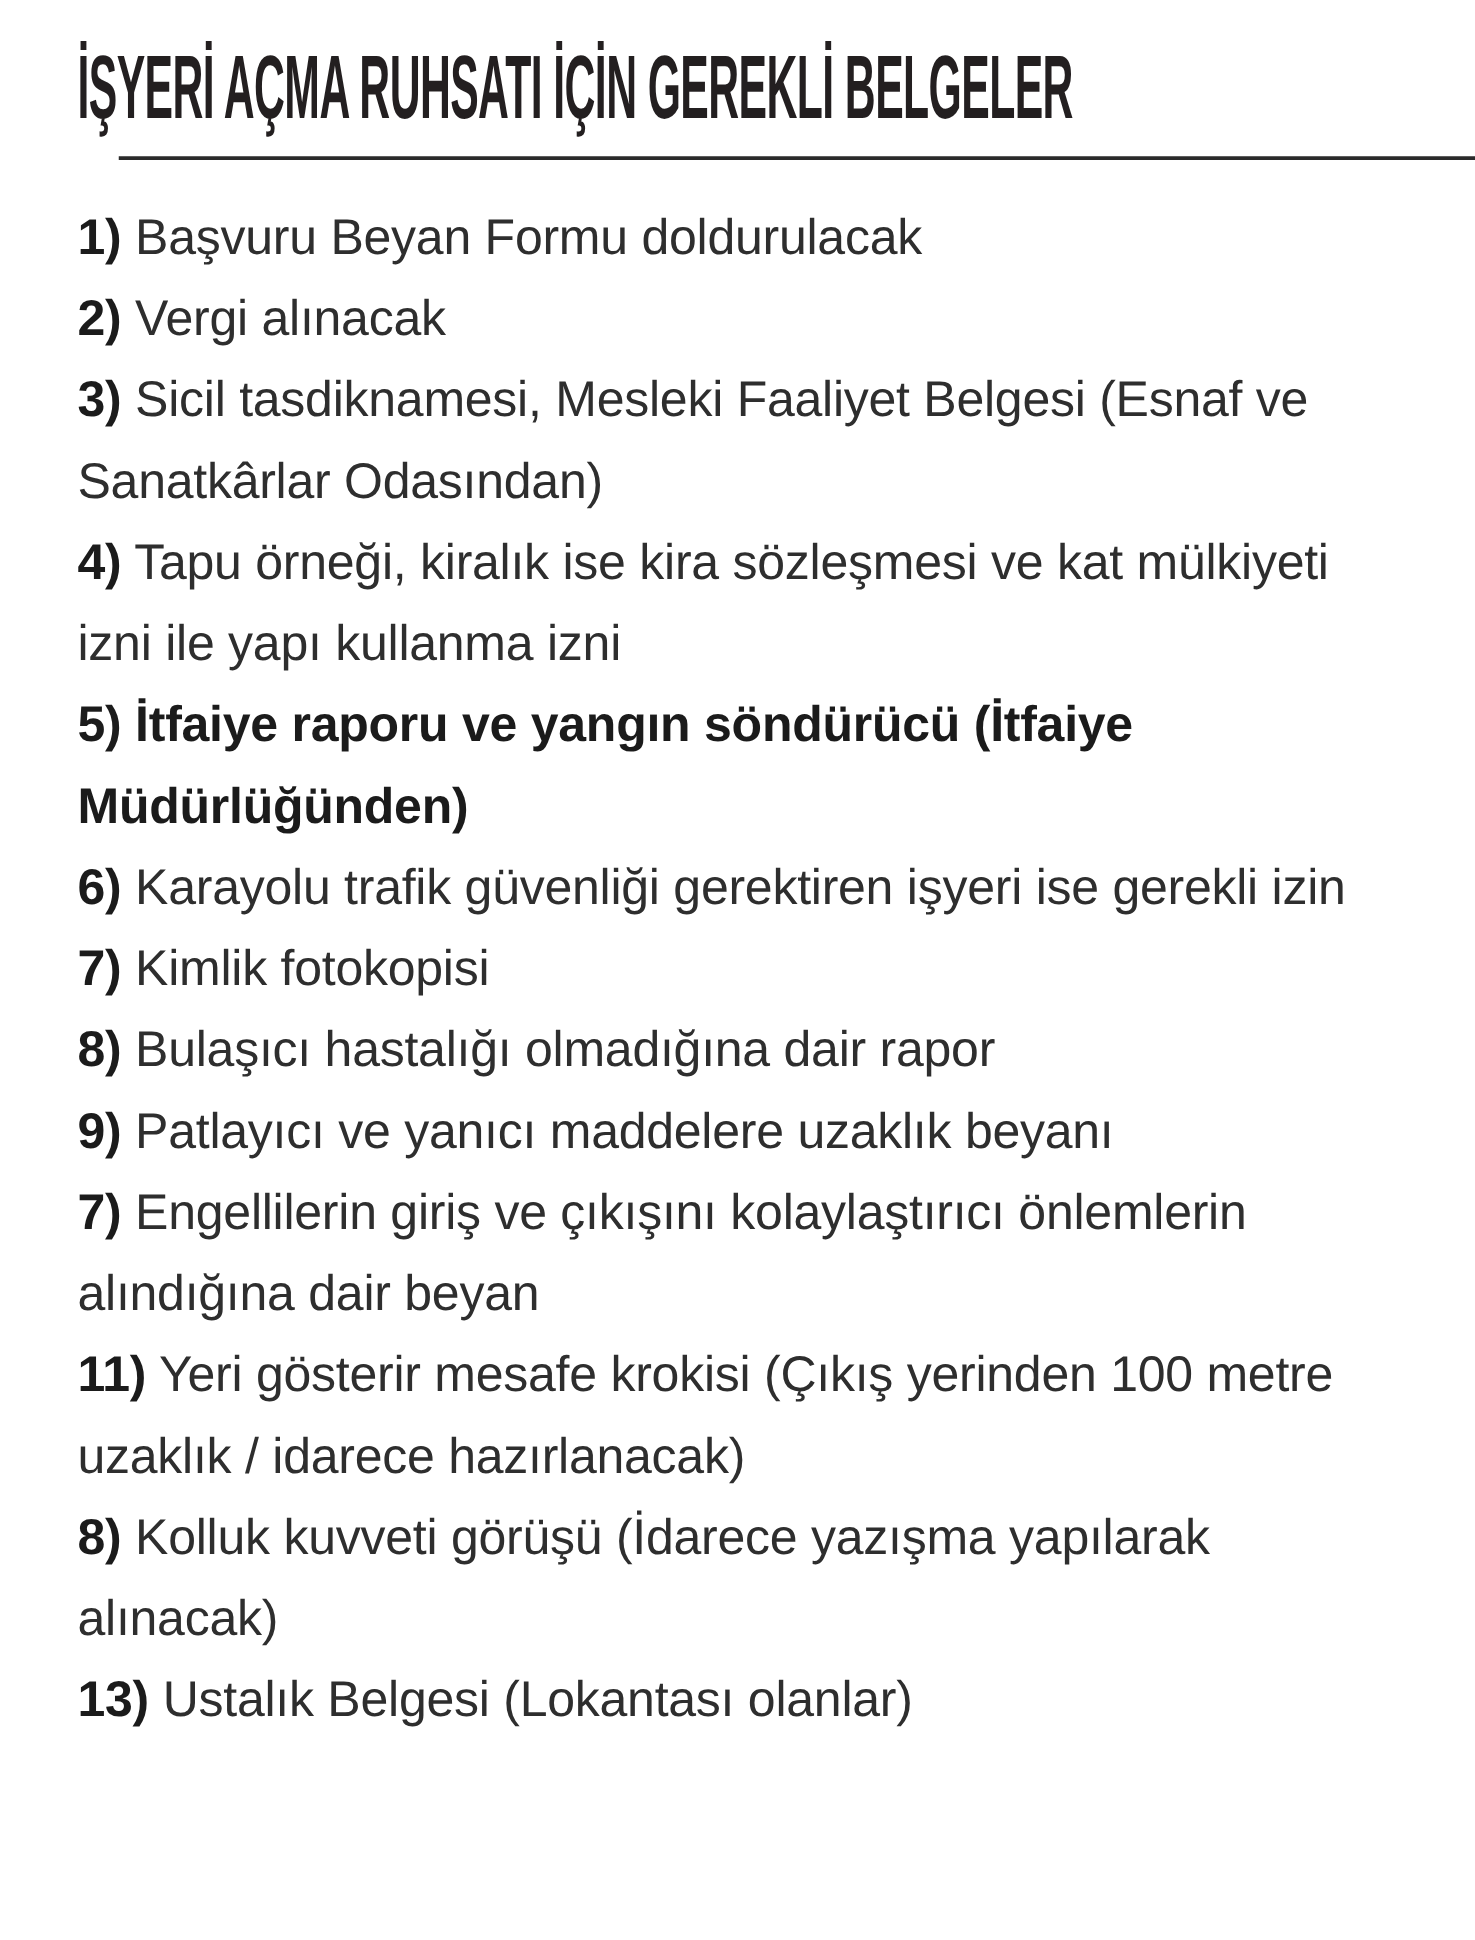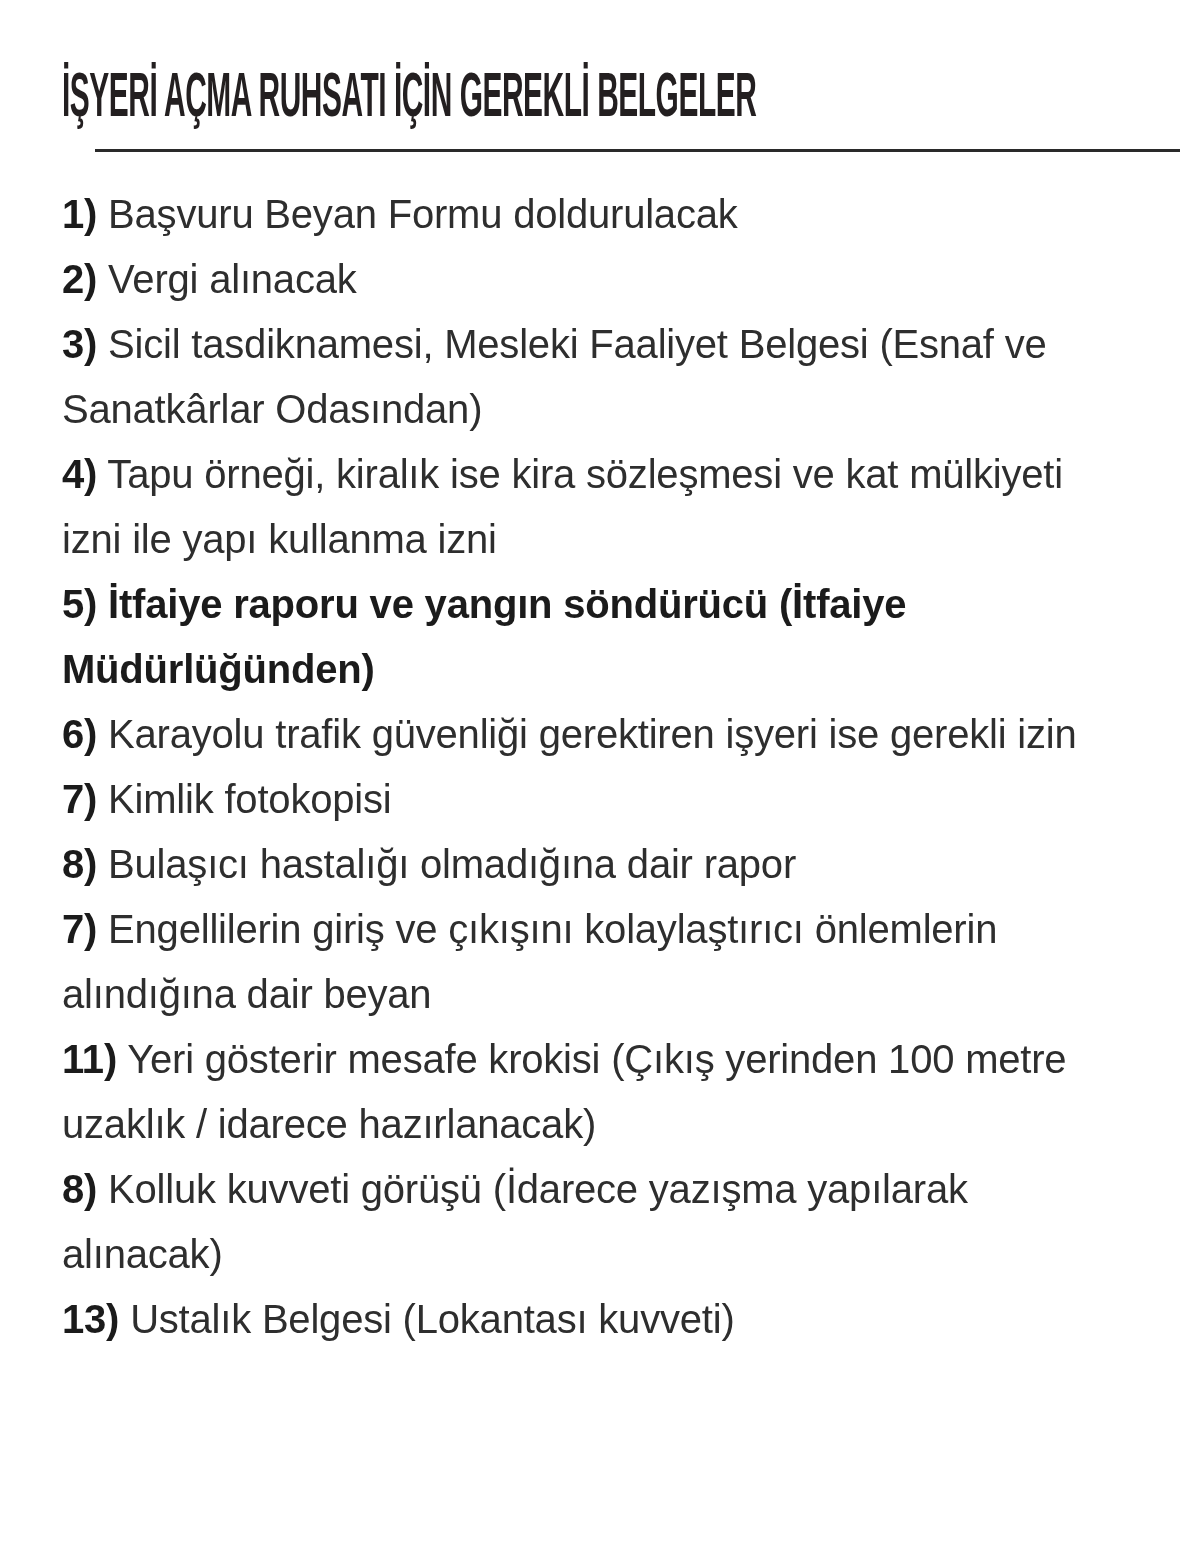--- a/index.html
+++ b/index.html
@@ -20,24 +20,23 @@
     overflow:hidden;
   }
   header{
     padding:22px 0 0 62px;
   }
   h1{
     height:96px;
     line-height:96px;
     white-space:nowrap;
     font-weight:700;
-    font-size:63px;
+    font-size:72px;
     color:var(--heading-color);
     letter-spacing:-1px;
-    margin-top:24px;
   }
   .title-inner{
     display:inline-block;
     transform:scaleX(0.475);
     transform-origin:0 50%;
   }
   .rule{
     margin:7px 0 0 33px;
     width:1112px;
     height:3px;
@@ -73,18 +72,19 @@
   </header>
   <main class="list" id="list">
       <p class="item"><strong class="num">1)</strong><span> Başvuru Beyan Formu doldurulacak</span></p>
       <p class="item"><strong class="num">2)</strong><span> Vergi alınacak</span></p>
       <p class="item"><strong class="num">3)</strong><span> Sicil tasdiknamesi, Mesleki Faaliyet Belgesi (Esnaf ve Sanatkârlar Odasından)</span></p>
       <p class="item"><strong class="num">4)</strong><span> Tapu örneği, kiralık ise kira sözleşmesi ve kat mülkiyeti izni ile yapı kullanma izni</span></p>
       <p class="item bold"><strong class="num">5)</strong><span> İtfaiye raporu ve yangın söndürücü (İtfaiye Müdürlüğünden)</span></p>
       <p class="item"><strong class="num">6)</strong><span> Karayolu trafik güvenliği gerektiren işyeri ise gerekli izin</span></p>
       <p class="item"><strong class="num">7)</strong><span> Kimlik fotokopisi</span></p>
       <p class="item"><strong class="num">8)</strong><span> Bulaşıcı hastalığı olmadığına dair rapor</span><br></p>
+      <p class="item"><strong class="num">9)</strong><span> Patlayıcı ve yanıcı maddelere uzaklık beyanı</span></p>
       <p class="item"><strong class="num">7)</strong><span> Engellilerin giriş ve çıkışını kolaylaştırıcı önlemlerin alındığına dair beyan</span></p>
       <p class="item"><strong class="num">11)</strong><span> Yeri gösterir mesafe krokisi (Çıkış yerinden 100 metre uzaklık / idarece hazırlanacak)</span></p>
       <p class="item"><strong class="num">8)</strong><span> Kolluk kuvveti görüşü (İdarece yazışma yapılarak alınacak)</span></p>
-      <p class="item"><strong class="num">13)</strong><span> Ustalık Belgesi (Lokantası kuvveti)</span></p>
+      <p class="item"><strong class="num">13)</strong><span> Ustalık Belgesi (Lokantası olanlar)</span></p>
     </main>
 </div>
 
 </body></html>

